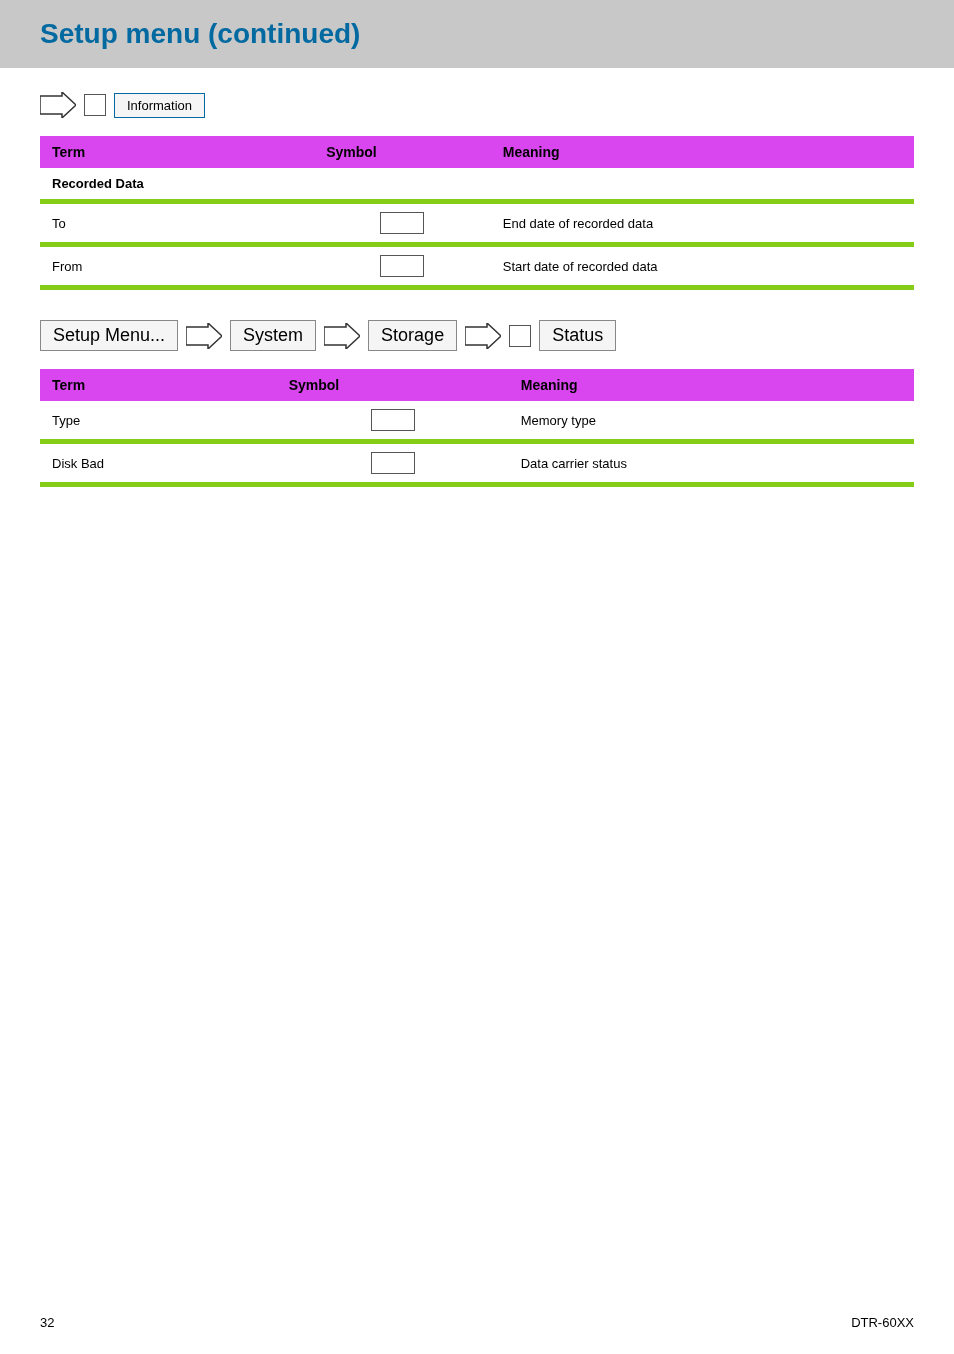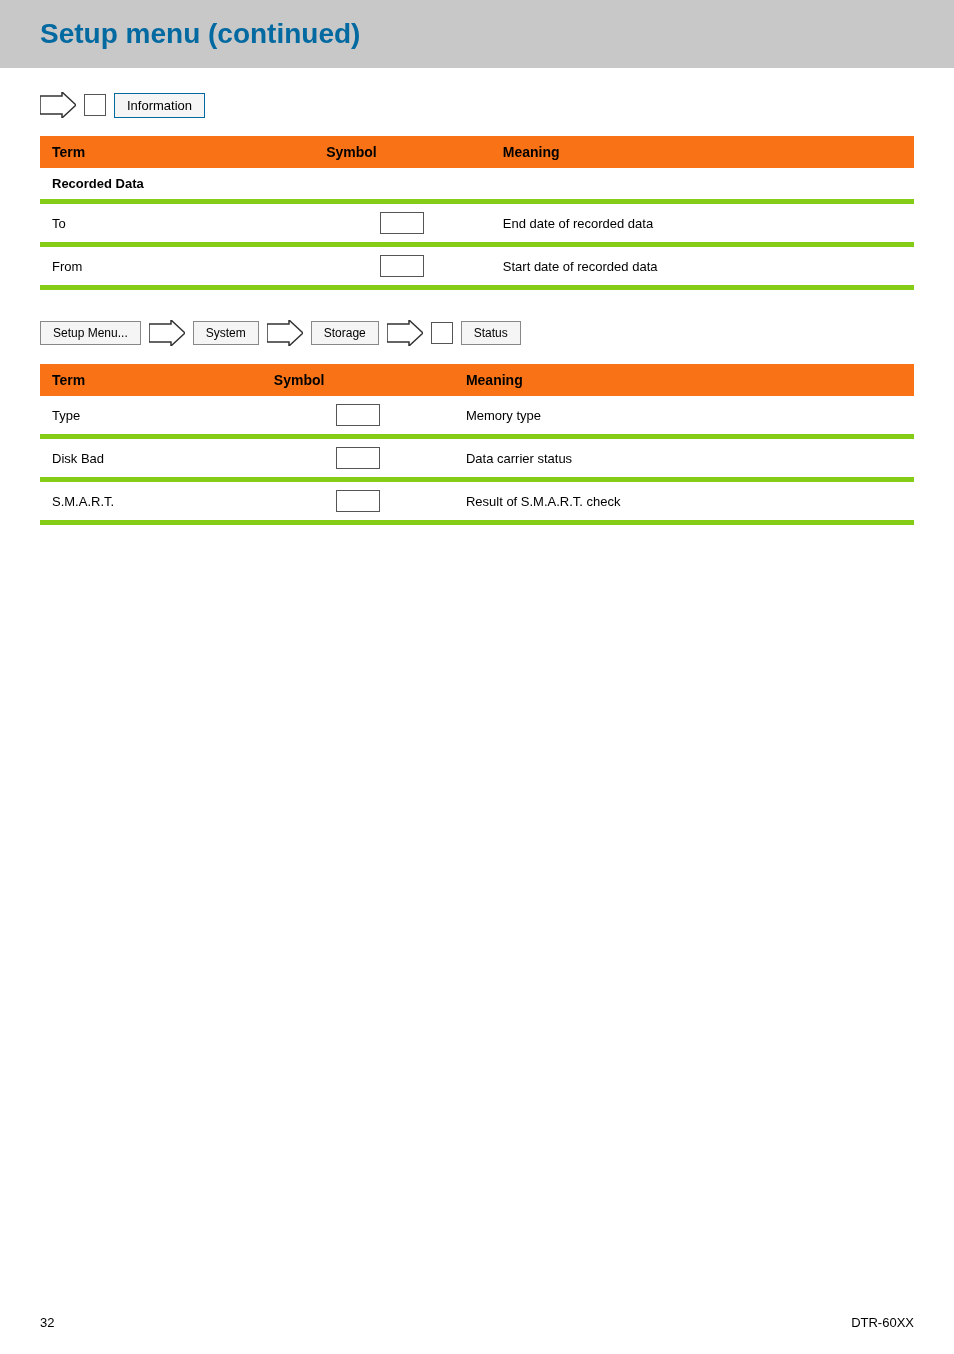--- a/index.html
+++ b/index.html
@@ -53,21 +53,21 @@
     }
 
     
     .info-table {
       width: 100%;
       border-collapse: collapse;
       margin-bottom: 30px;
     }
 
     .info-table thead tr {
-      background: #f97316;
+      background: #d946ef;
     }
 
     .info-table thead th {
       padding: 8px 12px;
       font-weight: bold;
       text-align: left;
       font-size: 14px;
     }
 
     .info-table tbody tr {
@@ -98,21 +98,21 @@
       display: flex;
       align-items: center;
       gap: 8px;
       margin-bottom: 18px;
       flex-wrap: wrap;
     }
 
     .breadcrumb-item {
       border: 1px solid #888;
       padding: 4px 12px;
-      font-size: 12px;
+      font-size: 18px;
       background: #f5f5f5;
     }
 
     
     .footer {
       position: absolute;
       bottom: 24px;
       left: 40px;
       right: 40px;
       display: flex;
@@ -216,29 +216,20 @@
       </tr>
       <tr>
         <td>Disk Bad</td>
         <td>
           <div class="symbol-cell">
             <div class="symbol-box"></div>
           </div>
         </td>
         <td>Data carrier status</td>
       </tr>
-      <tr>
-        <td>S.M.A.R.T.</td>
-        <td>
-          <div class="symbol-cell">
-            <div class="symbol-box"></div>
-          </div>
-        </td>
-        <td>Result of S.M.A.R.T. check</td>
-      </tr>
     </tbody>
   </table>
 
   <div class="footer">
     <span>32</span>
     <span>DTR-60XX</span>
   </div>
 
 </div>
 

